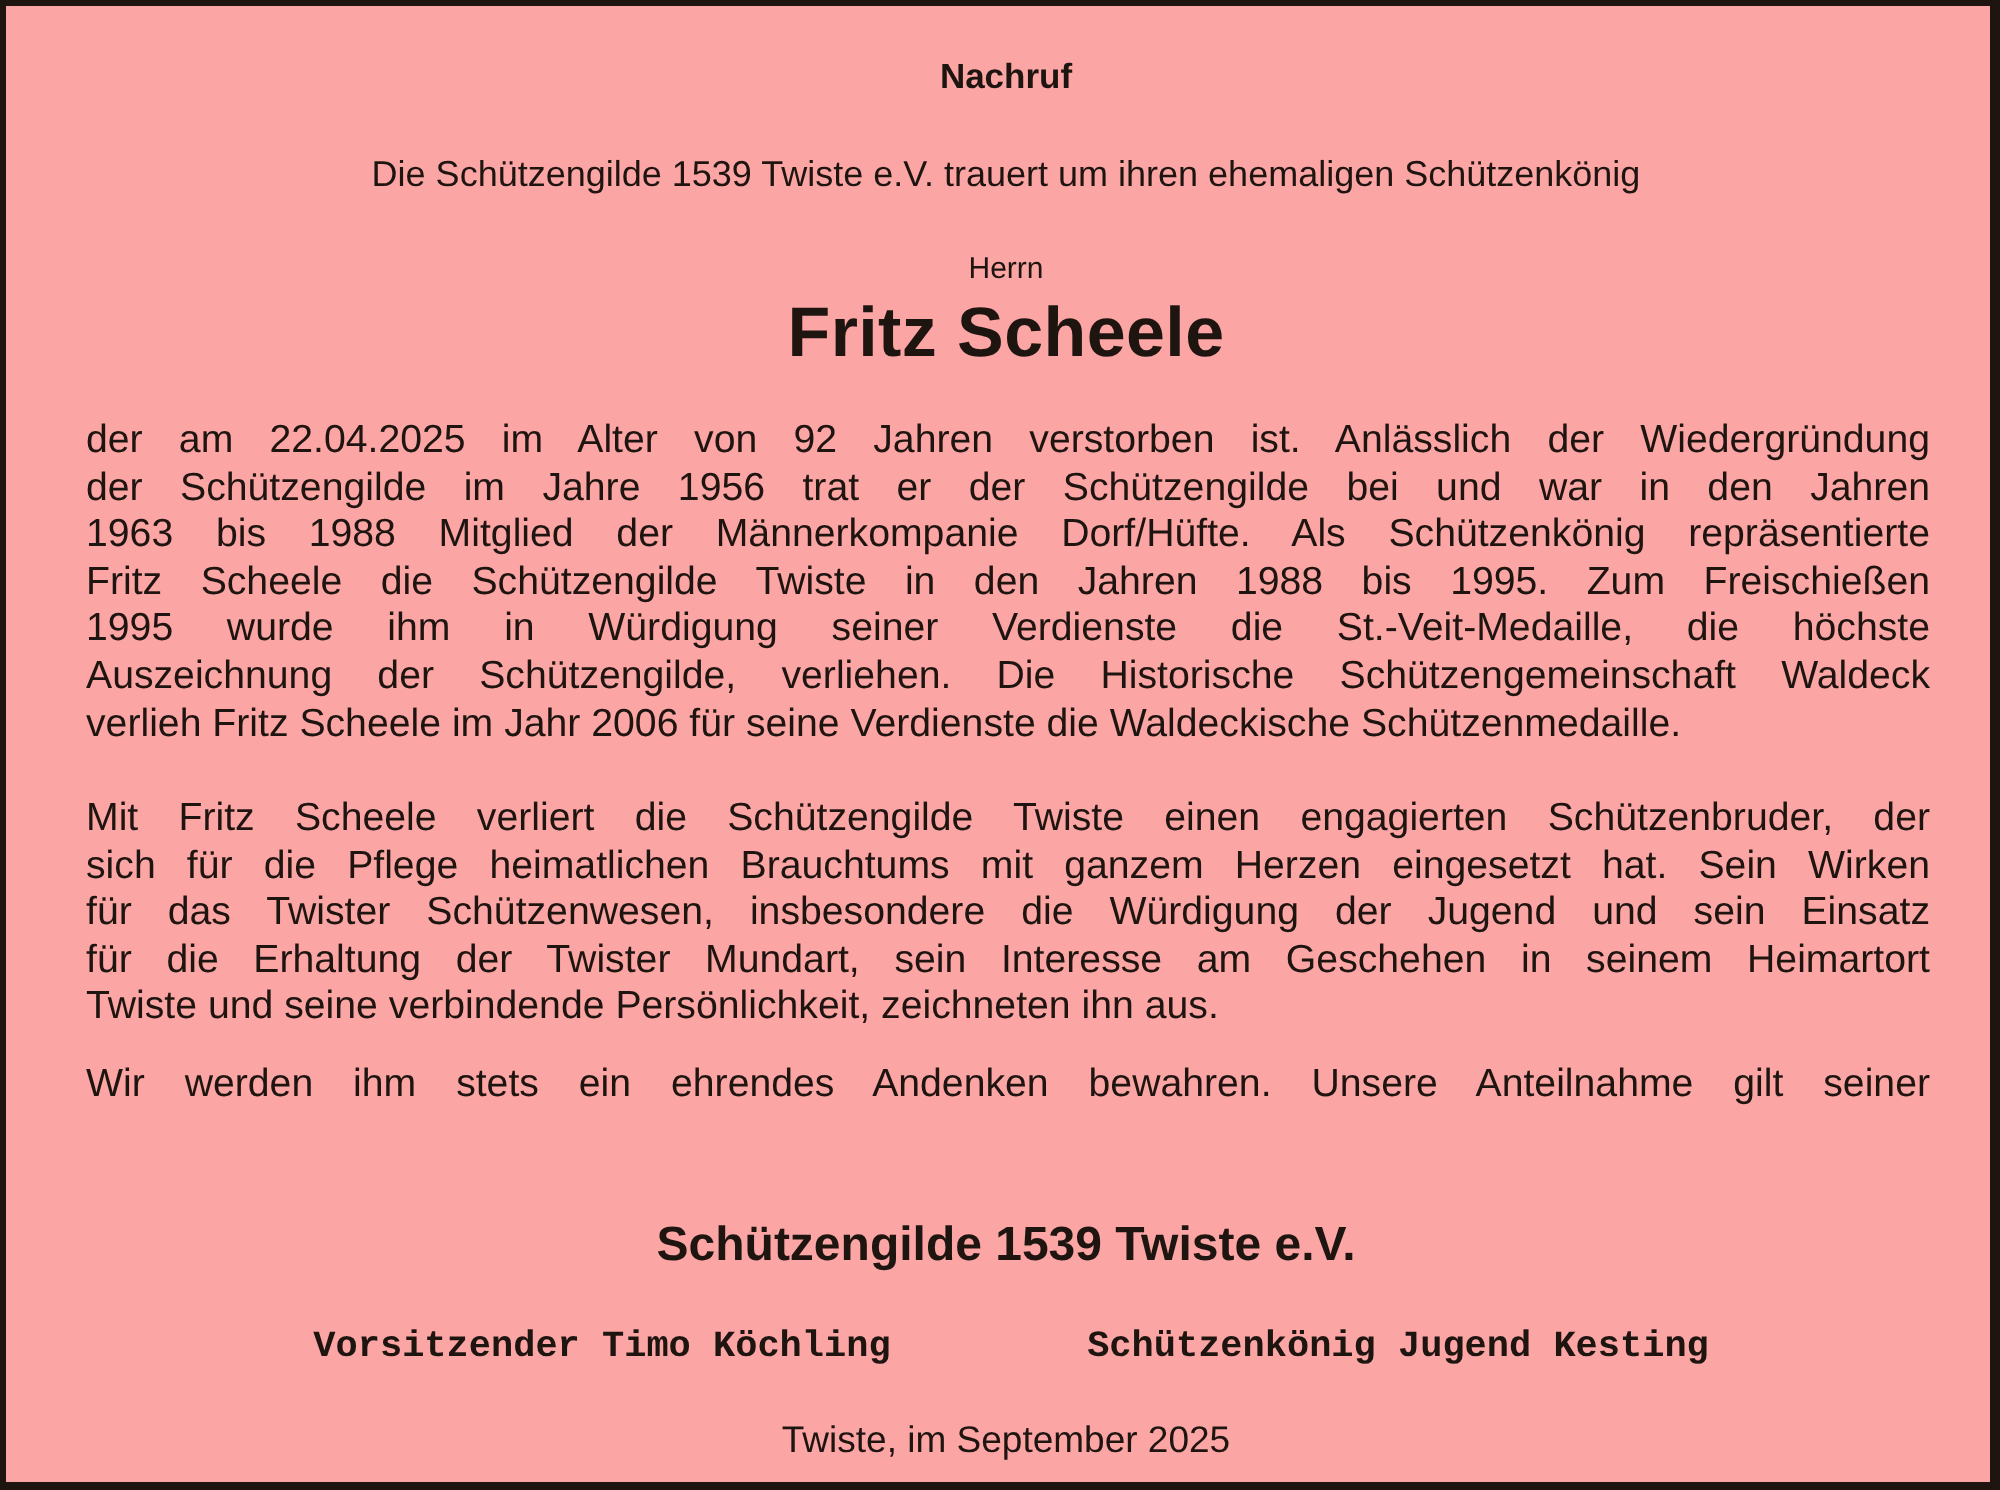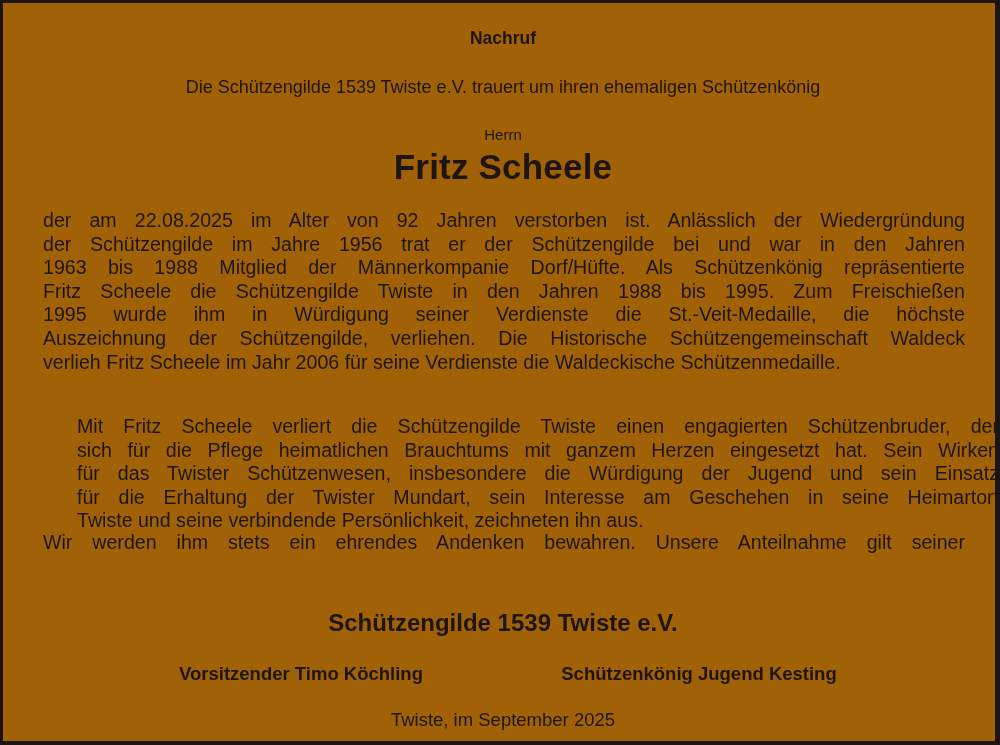--- a/index.html
+++ b/index.html
@@ -17,21 +17,21 @@
   }
   .frame {
     position: absolute;
     left: 0; top: 0;
     width: 1000px; height: 745px;
     box-sizing: border-box;
     border-top: 3px solid #1e1510;
     border-left: 3px solid #1e1510;
     border-bottom: 4px solid #1e1510;
     border-right: 5px solid #1e1510;
-    background: #a16207;
+    background: #fca5a5;
   }
   .center {
     position: absolute;
     left: 0;
     width: 1000px;
     text-align: center;
     white-space: nowrap;
   }
   .heading {
     top: 25px;
@@ -64,34 +64,35 @@
     display: block;
     text-align: justify;
     text-align-last: justify;
     white-space: nowrap;
     height: 23.6px;
   }
   .body-text .line.last {
     text-align-last: left;
   }
   .p1 { top: 206px; }
-  .p2 { top: 412px; margin-left: 34px; }
+  .p2 { top: 395px; }
   .p3 { top: 528px; }
   .org {
     top: 606px;
     font-size: 24px;
     font-weight: bold;
   }
   .signer {
     position: absolute;
     top: 660px;
     font-size: 18.5px;
     font-weight: bold;
     white-space: nowrap;
     text-align: center;
+    font-family: Liberation Mono, monospace;
   }
   .signer.left { left: 148px; width: 300px; }
   .signer.right { left: 535px; width: 322px; }
   .place {
     top: 706px;
     font-size: 18.5px;
   }
 </style>
 </head>
 <body>
@@ -100,34 +101,34 @@
 
   <div class="center heading">Nachruf</div>
 
   <div class="center intro">Die Schützengilde 1539 Twiste e.V. trauert um ihren ehemaligen Schützenkönig</div>
 
   <div class="center salutation">Herrn</div>
 
   <div class="center name">Fritz Scheele</div>
 
   <div class="body-text p1">
-    <span class="line">der am 22.08.2025 im Alter von 92 Jahren verstorben ist. Anlässlich der Wiedergründung</span>
+    <span class="line">der am 22.04.2025 im Alter von 92 Jahren verstorben ist. Anlässlich der Wiedergründung</span>
     <span class="line">der Schützengilde im Jahre 1956 trat er der Schützengilde bei und war in den Jahren</span>
     <span class="line">1963 bis 1988 Mitglied der Männerkompanie Dorf/Hüfte. Als Schützenkönig repräsentierte</span>
     <span class="line">Fritz Scheele die Schützengilde Twiste in den Jahren 1988 bis 1995. Zum Freischießen</span>
     <span class="line">1995 wurde ihm in Würdigung seiner Verdienste die St.-Veit-Medaille, die höchste</span>
     <span class="line">Auszeichnung der Schützengilde, verliehen. Die Historische Schützengemeinschaft Waldeck</span>
     <span class="line last">verlieh Fritz Scheele im Jahr 2006 für seine Verdienste die Waldeckische Schützenmedaille.</span>
   </div>
 
   <div class="body-text p2">
     <span class="line">Mit Fritz Scheele verliert die Schützengilde Twiste einen engagierten Schützenbruder, der</span>
     <span class="line">sich für die Pflege heimatlichen Brauchtums mit ganzem Herzen eingesetzt hat. Sein Wirken</span>
     <span class="line">für das Twister Schützenwesen, insbesondere die Würdigung der Jugend und sein Einsatz</span>
-    <span class="line">für die Erhaltung der Twister Mundart, sein Interesse am Geschehen in seine Heimartort</span>
+    <span class="line">für die Erhaltung der Twister Mundart, sein Interesse am Geschehen in seinem Heimartort</span>
     <span class="line last">Twiste und seine verbindende Persönlichkeit, zeichneten ihn aus.</span>
   </div>
 
   <div class="body-text p3">
     <span class="line">Wir werden ihm stets ein ehrendes Andenken bewahren. Unsere Anteilnahme gilt seiner</span>
   </div>
 
   <div class="center org">Schützengilde 1539 Twiste e.V.</div>
 
   <div class="signer left">Vorsitzender Timo Köchling</div>

